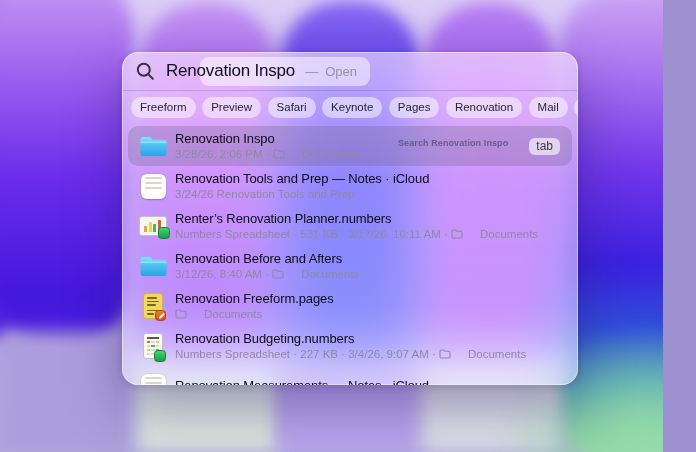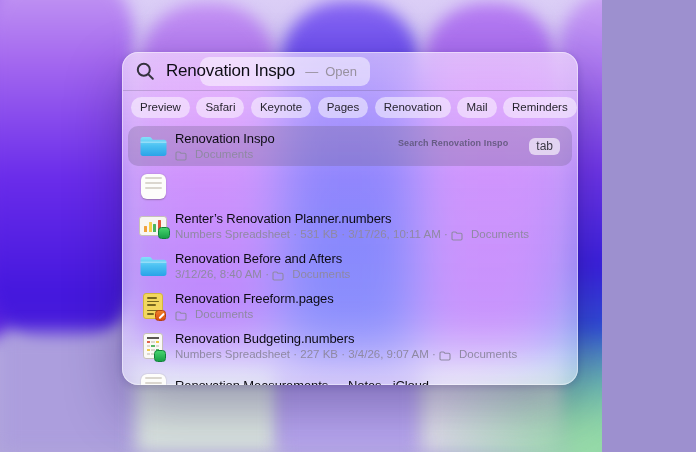--- a/index.html
+++ b/index.html
@@ -1,18 +1,18 @@
 <!DOCTYPE html>
 <html><head>
 <meta charset="utf-8">
 <style>
   html,body{margin:0;padding:0;background:#9d90cf;}
   *{box-sizing:border-box;}
   .stage{
-    position:relative;width:602px;height:452px;overflow:hidden;
+    position:relative;width:663px;height:452px;overflow:hidden;
     font-family:"Liberation Sans","DejaVu Sans",sans-serif;
     background:linear-gradient(180deg,#dbcef6 0%,#c4b6ec 28%,#b6abe2 65%,#b1a7db 100%);
   }
   
   .cap{position:absolute;filter:blur(8px);}
   .under{position:absolute;filter:blur(9px);}
   .cap-edge{left:-28px;top:-30px;width:44px;height:370px;border-radius:40px;
     background:linear-gradient(180deg,#b583f0 0%,#7a3ae8 55%,#5a22dd 100%);}
   .cap1{left:-12px;top:-36px;width:146px;height:388px;border-radius:72px;
     background:linear-gradient(180deg,#cba4f4 0%,#a468ef 25%,#6a2cea 55%,#4417dd 85%,#4b1fd9 100%);}
@@ -51,21 +51,21 @@
   .chips{display:flex;gap:6.5px;padding:6px 9px 6px;}
   .chip{font-size:11.5px;line-height:14px;color:#27252f;padding:3px 9px 4px;border-radius:11px;
     background:rgba(255,255,255,.5);white-space:nowrap;}
   .results{padding-top:2px;}
   .row{display:flex;align-items:center;height:40px;margin:0 6px;padding:0 8px;border-radius:10px;}
   .row.selected{background:rgba(112,101,138,.30);}
   .ricon{flex:0 0 34px;display:flex;justify-content:center;align-items:center;}
   .rtext{margin-left:5px;min-width:0;}
   .rtitle{font-size:13px;line-height:16px;font-weight:500;letter-spacing:-.1px;color:#0d0c14;white-space:nowrap;}
   .rsub{display:flex;align-items:center;font-size:11.5px;line-height:14px;color:#8f89a3;white-space:pre;}
-  .loc{display:inline-flex;align-items:flex-end;gap:8px;color:#8f89a3;}
+  .loc{display:inline-flex;align-items:center;gap:17px;color:#8f89a3;}
   .raction{margin-left:auto;display:flex;align-items:flex-start;gap:21px;padding-right:4px;}
   .raction .hint{font-size:9px;font-weight:700;letter-spacing:.1px;color:rgba(86,80,112,.8);}
   .key-badge{font-size:12px;color:#3c3a46;background:rgba(255,255,255,.62);border-radius:6px;
     padding:2.5px 7px;line-height:12px;}
   
   .icon-notes{width:25px;height:25px;border-radius:6px;background:#fdfdfb;overflow:hidden;
     box-shadow:0 .5px 1.5px rgba(40,30,10,.3);}
   .icon-notes .band{height:8px;background:linear-gradient(180deg,#f5bd38,#f9d458);}
   .icon-notes .nline{height:2px;background:#dbd7cf;margin:3px 4px 0;border-radius:1px;}
   .icon-numl{position:relative;width:28px;height:20px;background:#f8f6f2;border:1px solid #c6c1b8;
@@ -130,54 +130,59 @@
       <span class="search-text">
         <span class="query">Renovation Inspo</span>
         <span class="sep">—</span>
         <span class="open-hint">Open</span>
       </span>
     </div>
 
     <div class="divider"></div>
 
     <div class="chips">
+      <span class="chip">Freeform</span>
       <span class="chip">Preview</span>
       <span class="chip">Safari</span>
       <span class="chip">Keynote</span>
       <span class="chip">Pages</span>
       <span class="chip">Renovation</span>
       <span class="chip">Mail</span>
       <span class="chip">Reminders</span>
     </div>
 
     <div class="results">
 
       <div class="row selected">
         <span class="ricon">
           <svg width="29" height="24" viewBox="0 0 29 24">
             <path d="M1.5 5.5 C1.5 4 2.5 3 4 3 L10.2 3 C11.2 3 12 3.4 12.6 4.2 L13.8 5.8 L25 5.8 C26.5 5.8 27.5 6.8 27.5 8.3 L27.5 19.5 C27.5 21 26.5 22 25 22 L4 22 C2.5 22 1.5 21 1.5 19.5 Z" fill="url(#foldg)"></path>
             <rect x="1.5" y="7.6" width="26" height="1.2" fill="rgba(255,255,255,0.4)"></rect>
           </svg>
         </span>
         <div class="rtext">
           <div class="rtitle">Renovation Inspo</div>
-          <div class="rsub"><span class="loc"><svg class="locfold" width="12" height="10" viewBox="0 0 12 10">
+          <div class="rsub"><span>3/28/26, 2:06 PM · </span><span class="loc"><svg class="locfold" width="12" height="10" viewBox="0 0 12 10">
                   <path d="M1 2.2 C1 1.5 1.5 1 2.2 1 L4.3 1 C4.8 1 5.1 1.2 5.4 1.6 L5.9 2.3 L9.8 2.3 C10.5 2.3 11 2.8 11 3.5 L11 7.8 C11 8.5 10.5 9 9.8 9 L2.2 9 C1.5 9 1 8.5 1 7.8 Z" fill="none" stroke="currentColor" stroke-width="1.1"></path>
                 </svg><span>Documents</span></span></div>
         </div>
         <div class="raction">
           <span class="hint">Search Renovation Inspo</span>
           <span class="key-badge">tab</span>
         </div>
       </div>
 
       <div class="row">
         <span class="ricon">
           <span class="icon-notes"><span class="band"></span><span class="nline" style="display:block"></span><span class="nline" style="display:block"></span><span class="nline" style="display:block"></span></span>
         </span>
+        <div class="rtext">
+          <div class="rtitle">Renovation Tools and Prep — Notes · iCloud</div>
+          <div class="rsub"><span>3/24/26 Renovation Tools and Prep</span></div>
+        </div>
       </div>
 
       <div class="row">
         <span class="ricon">
           <span class="icon-numl">
             <span class="bars">
                 <i style="height:6px;background:#f0a13c"></i>
                 <i style="height:10px;background:#f5cf4a"></i>
                 <i style="height:8px;background:#4cb65f"></i>
                 <i style="height:12px;background:#e0593a"></i>

